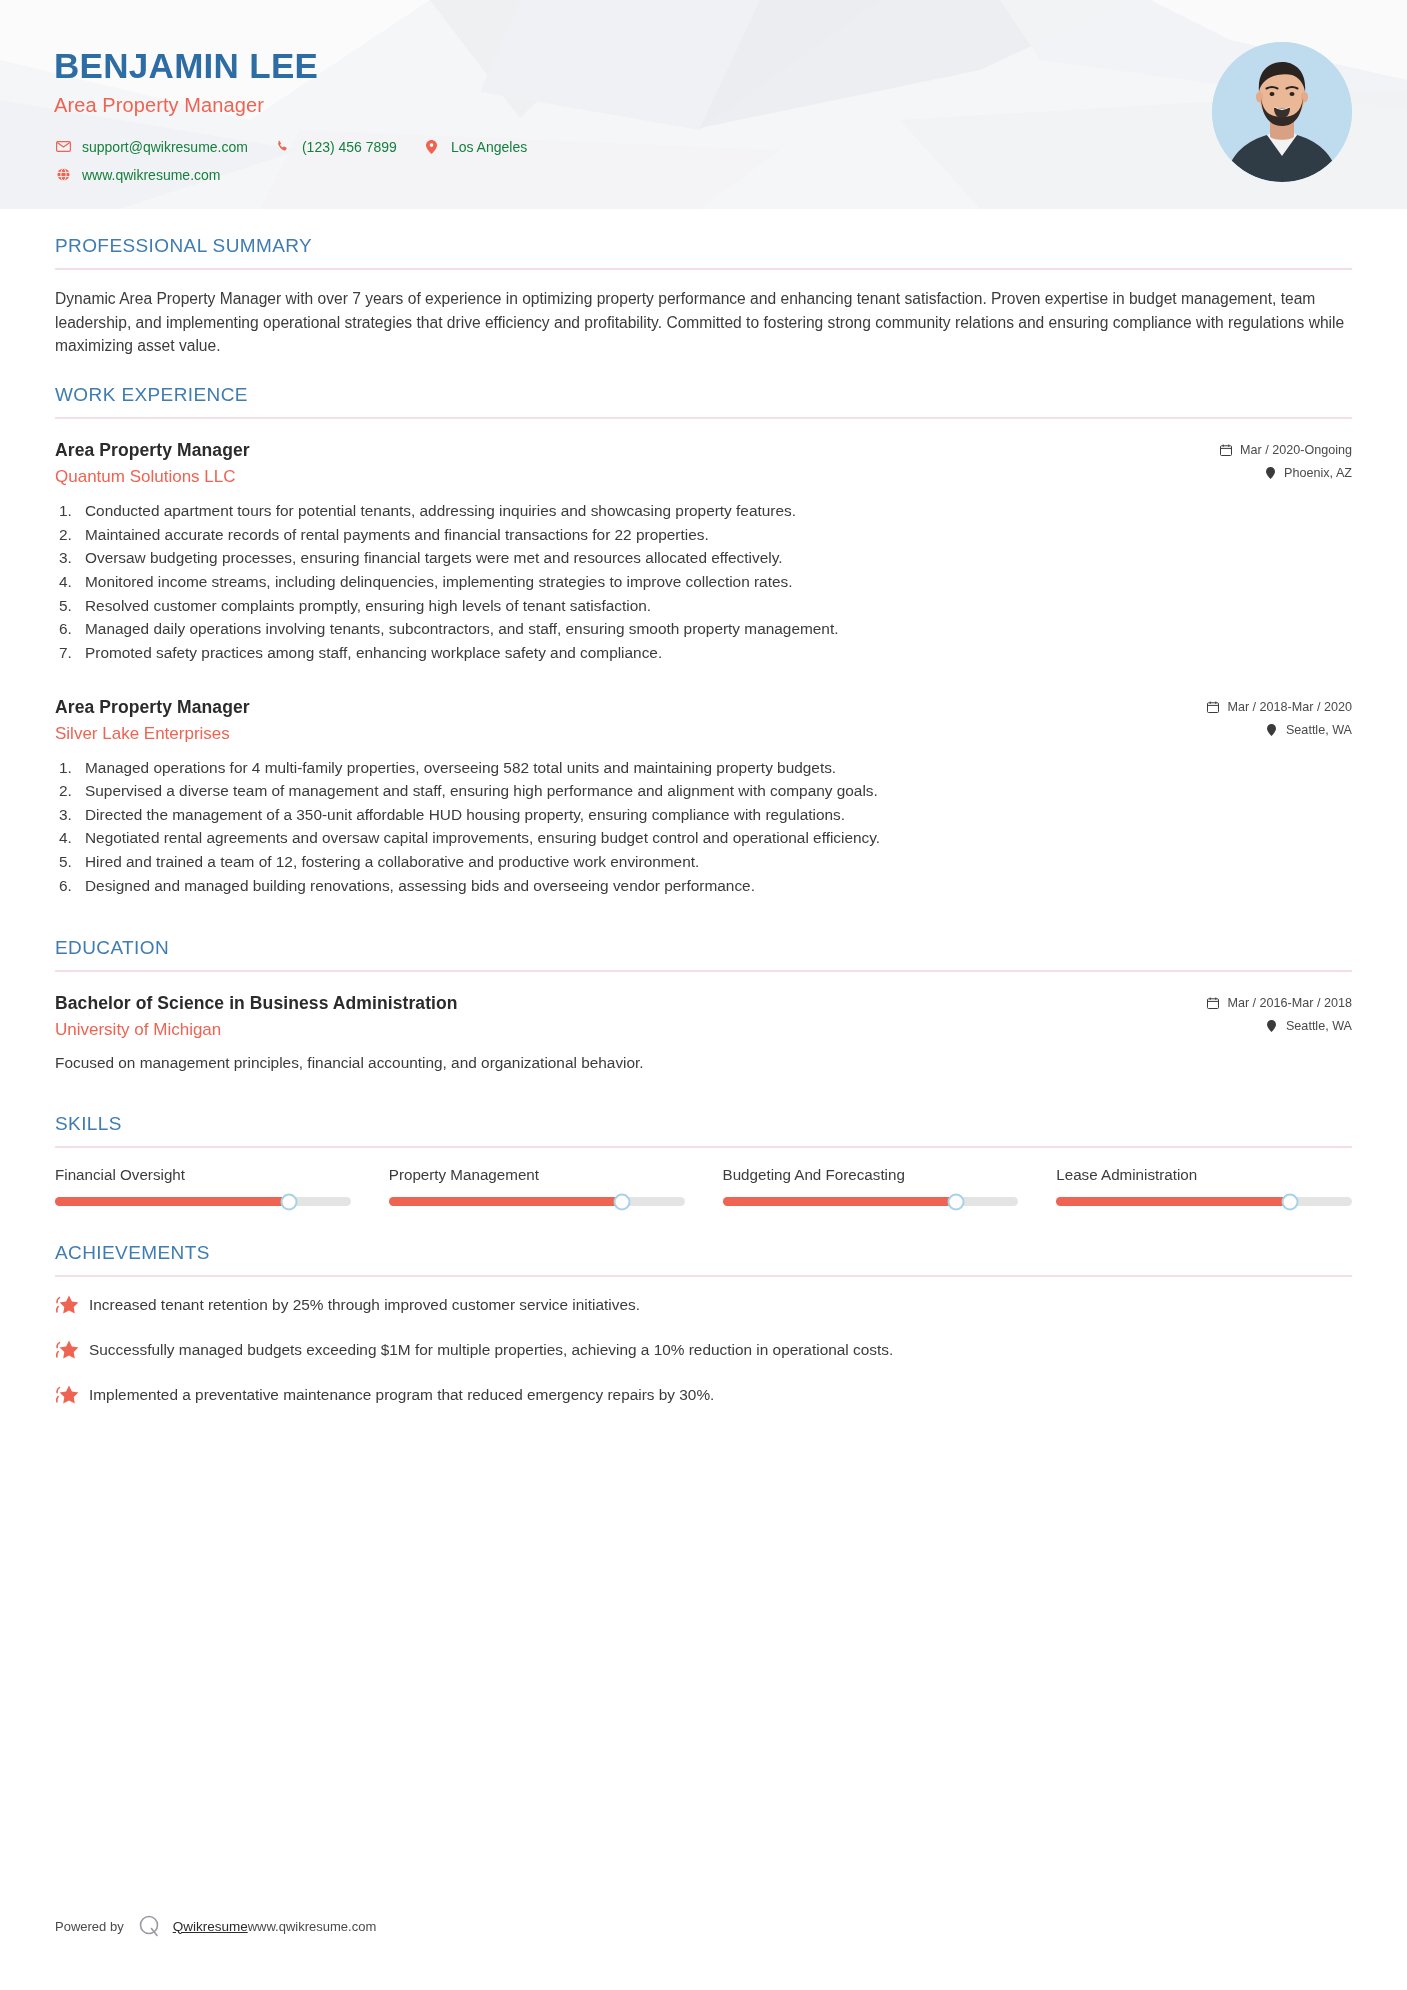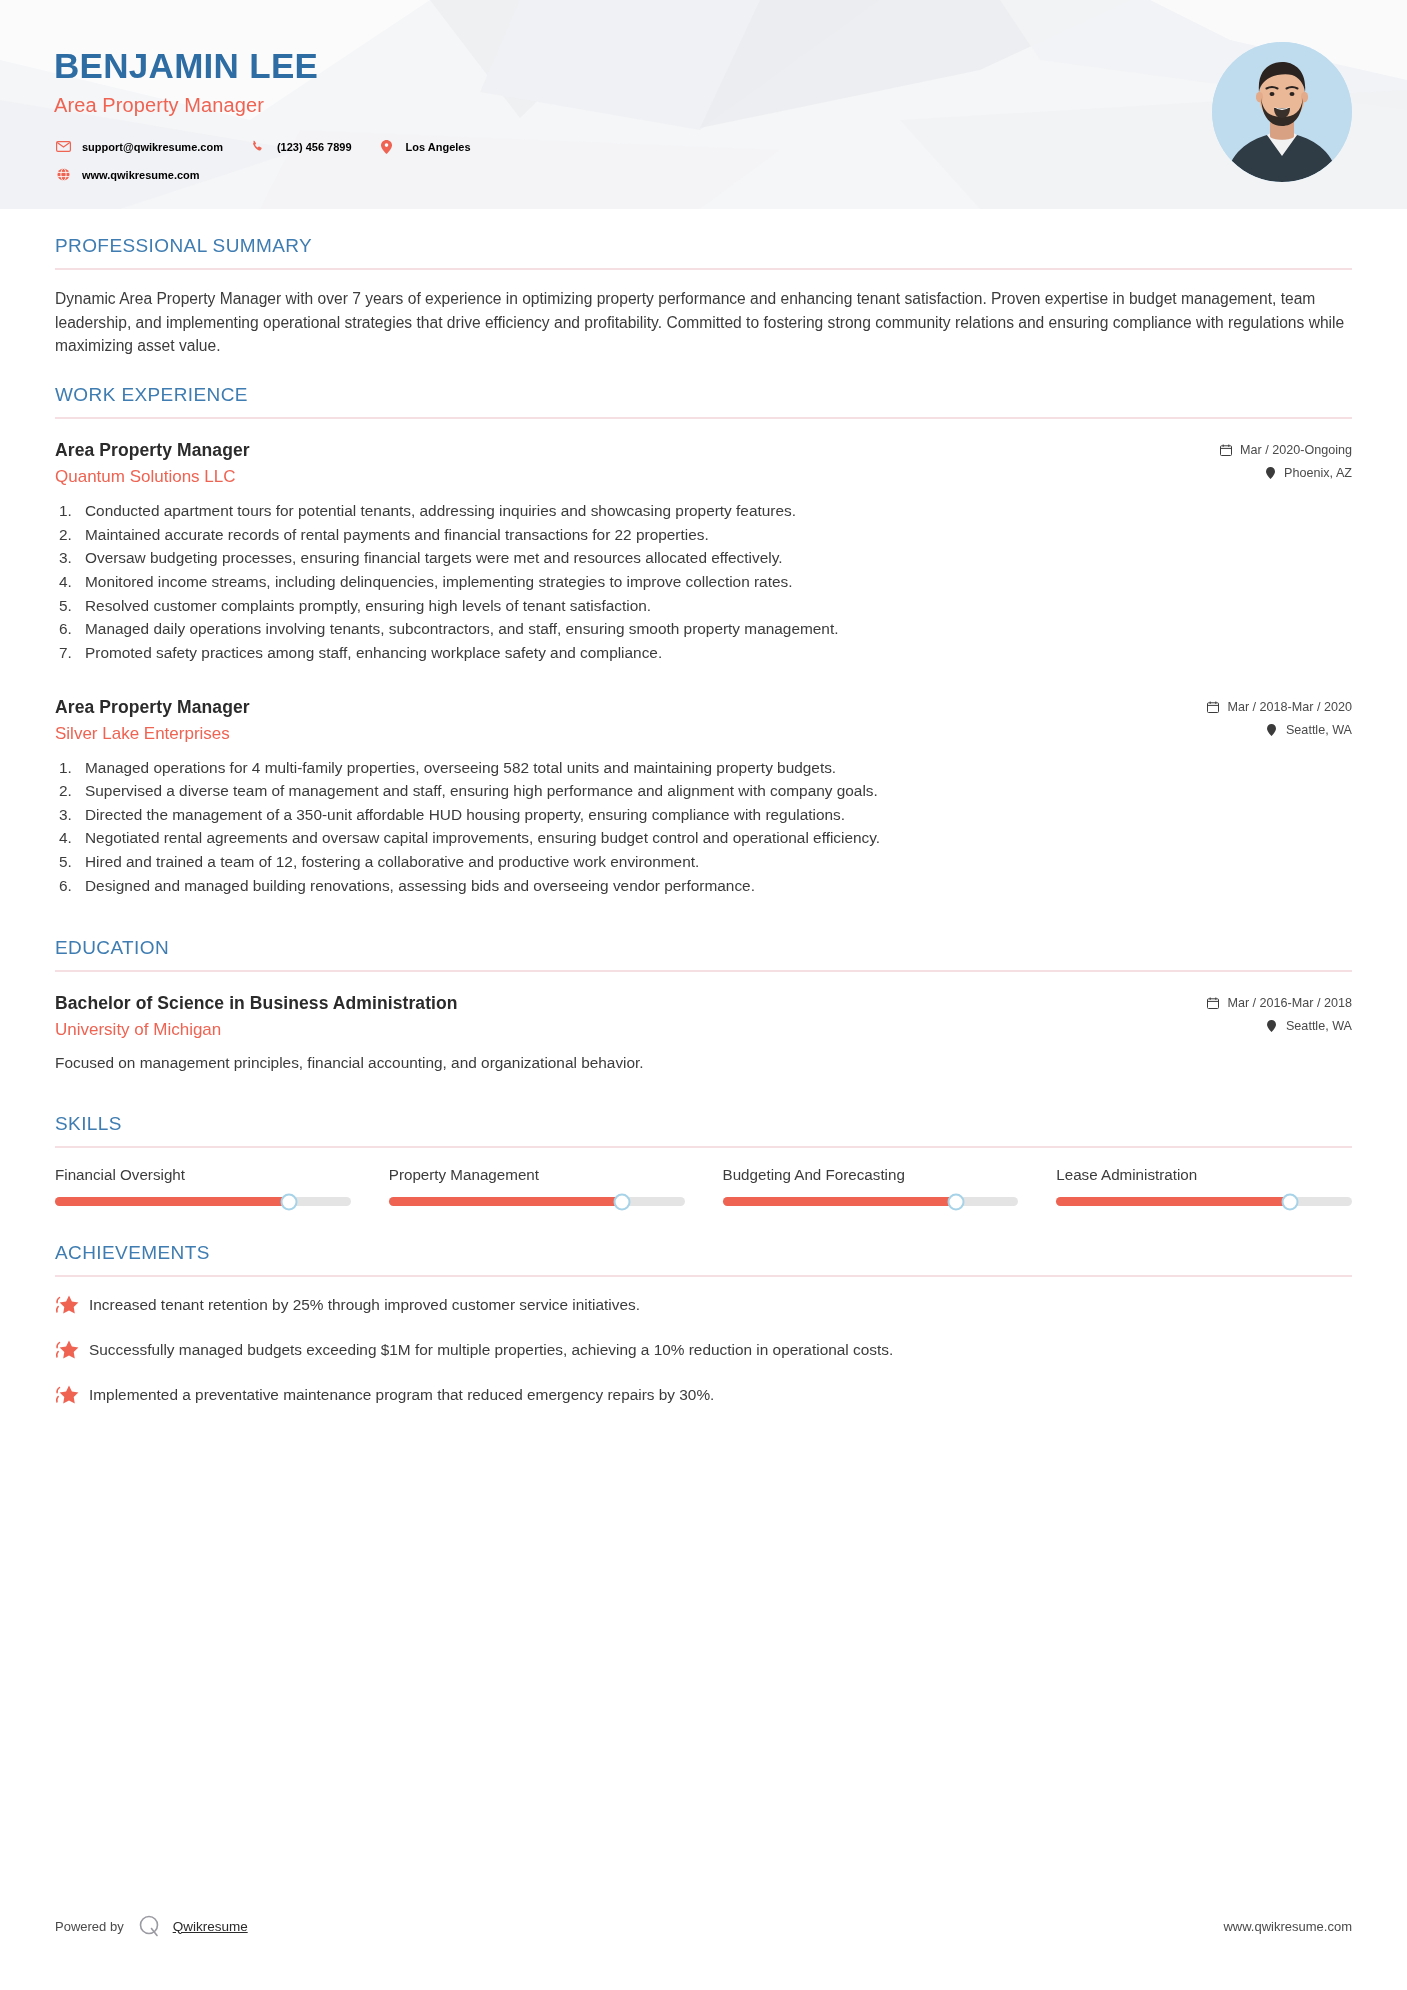--- a/index.html
+++ b/index.html
@@ -49,24 +49,23 @@
     display:flex;
     align-items:center;
     gap:0;
     margin-bottom:10px;
     height:18px;
   }
   .contact-item {
     display:flex;
     align-items:center;
     margin-right:26px;
-    font-size:11px;
-    color:#000000;
+    font-size:14px;
+    color:#15803d;
     white-space:nowrap;
-    font-weight:bold;
   }
   .contact-item .ic {
     width:18px; height:16px;
     display:inline-flex;
     align-items:center;
     justify-content:center;
     margin-right:10px;
     color:#ee6352;
     flex:none;
   }
@@ -242,21 +241,21 @@
   }
 
   
   .footer {
     position:absolute;
     left:55px;
     right:55px;
     bottom:52px;
     display:flex;
     align-items:center;
-    justify-content:space-between;
+    justify-content:flex-start;
   }
   .footer-left {
     display:flex;
     align-items:center;
     font-size:13px;
     color:#4a4a4a;
   }
   .footer-left .qlogo { margin:0 11px 0 14px; display:flex; }
   .footer-brand {
     font-size:13.5px;

